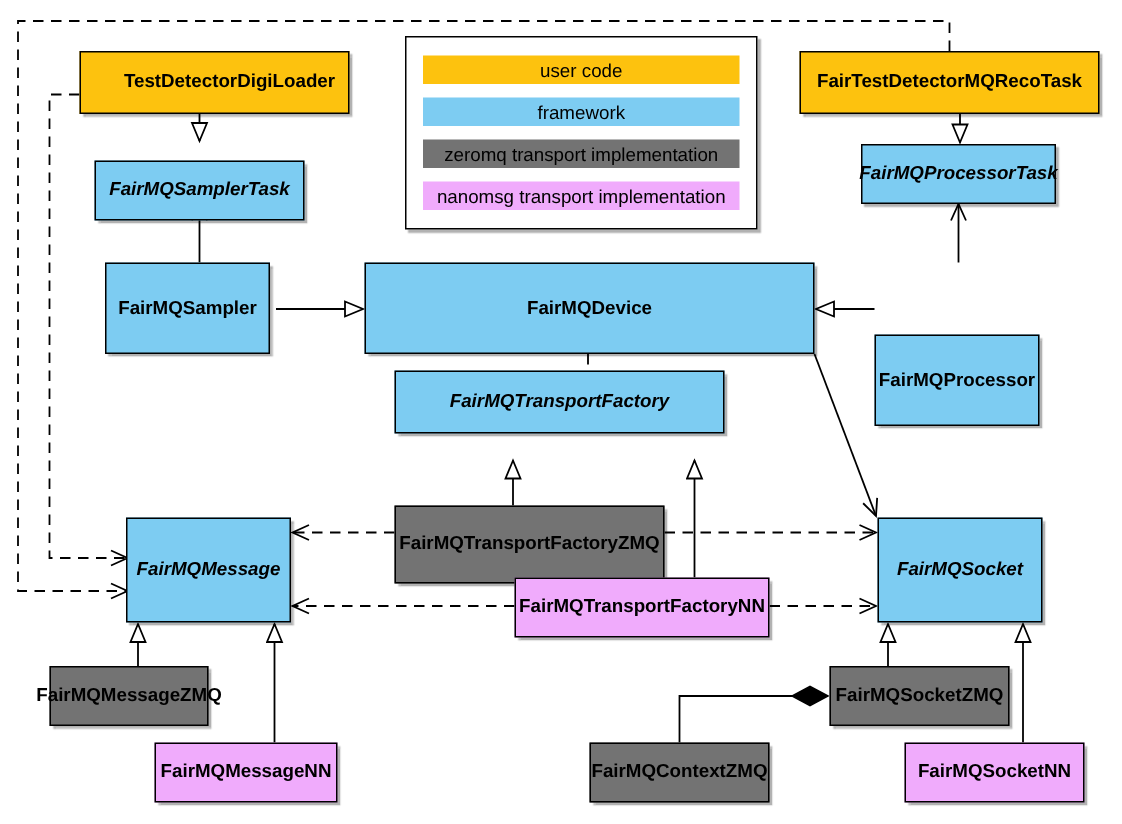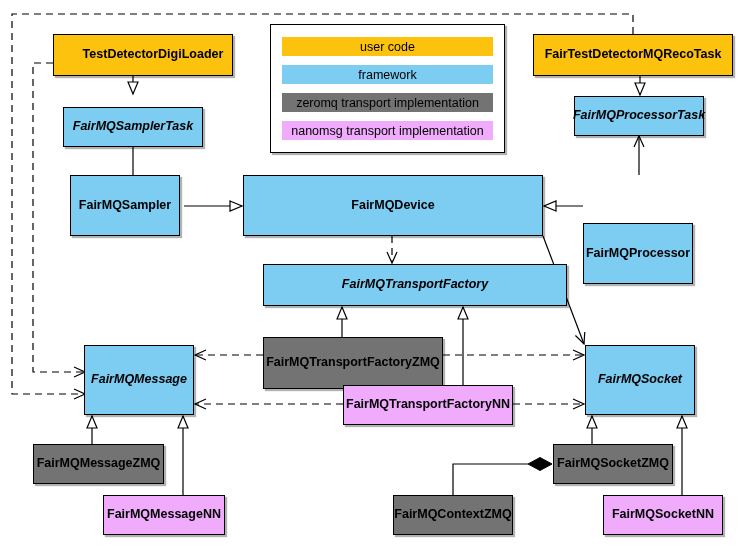--- a/index.html
+++ b/index.html
@@ -105,31 +105,31 @@
   <div class="node c-fw abstract" style="left:63px; top:107px; width:140px; height:40px;">FairMQSamplerTask</div>
 
   <div class="node c-fw abstract" style="left:574px; top:96px; width:130px; height:40px;">FairMQProcessorTask</div>
 
   <div class="node c-fw" style="left:70px; top:175px; width:110px; height:61px;">FairMQSampler</div>
 
   <div class="node c-fw" style="left:243px; top:175px; width:300px; height:61px;">FairMQDevice</div>
 
   <div class="node c-fw" style="left:583px; top:175px; width:110px; height:61px;margin-top:48px;">FairMQProcessor</div>
 
-  <div class="node c-fw abstract" style="left:263px; top:264px; width:304px; height:42px;">FairMQTransportFactory</div>
+  <div class="node c-fw abstract" style="left:263px; top:247px; width:220px; height:42px;">FairMQTransportFactory</div>
 
   <div class="node c-zmq" style="left:263px; top:337px; width:180px; height:52px;">FairMQTransportFactoryZMQ</div>
 
   <div class="node c-nn" style="left:343px; top:385px; width:170px; height:40px;">FairMQTransportFactoryNN</div>
 
   <div class="node c-fw abstract" style="left:84px; top:345px; width:110px; height:70px;">FairMQMessage</div>
 
   <div class="node c-fw abstract" style="left:585px; top:345px; width:110px; height:70px;">FairMQSocket</div>
 
-  <div class="node c-zmq" style="left:33px; top:444px; width:131px; height:40px;">FairMQMessageZMQ</div>
+  <div class="node c-zmq" style="left:33px; top:444px; width:106px; height:40px;">FairMQMessageZMQ</div>
 
   <div class="node c-nn" style="left:103px; top:495px; width:122px; height:40px;">FairMQMessageNN</div>
 
   <div class="node c-zmq" style="left:393px; top:495px; width:120px; height:40px;">FairMQContextZMQ</div>
 
   <div class="node c-zmq" style="left:553px; top:444px; width:120px; height:40px;">FairMQSocketZMQ</div>
 
   <div class="node c-nn" style="left:603px; top:495px; width:120px; height:40px;">FairMQSocketNN</div>
 
 </div>

